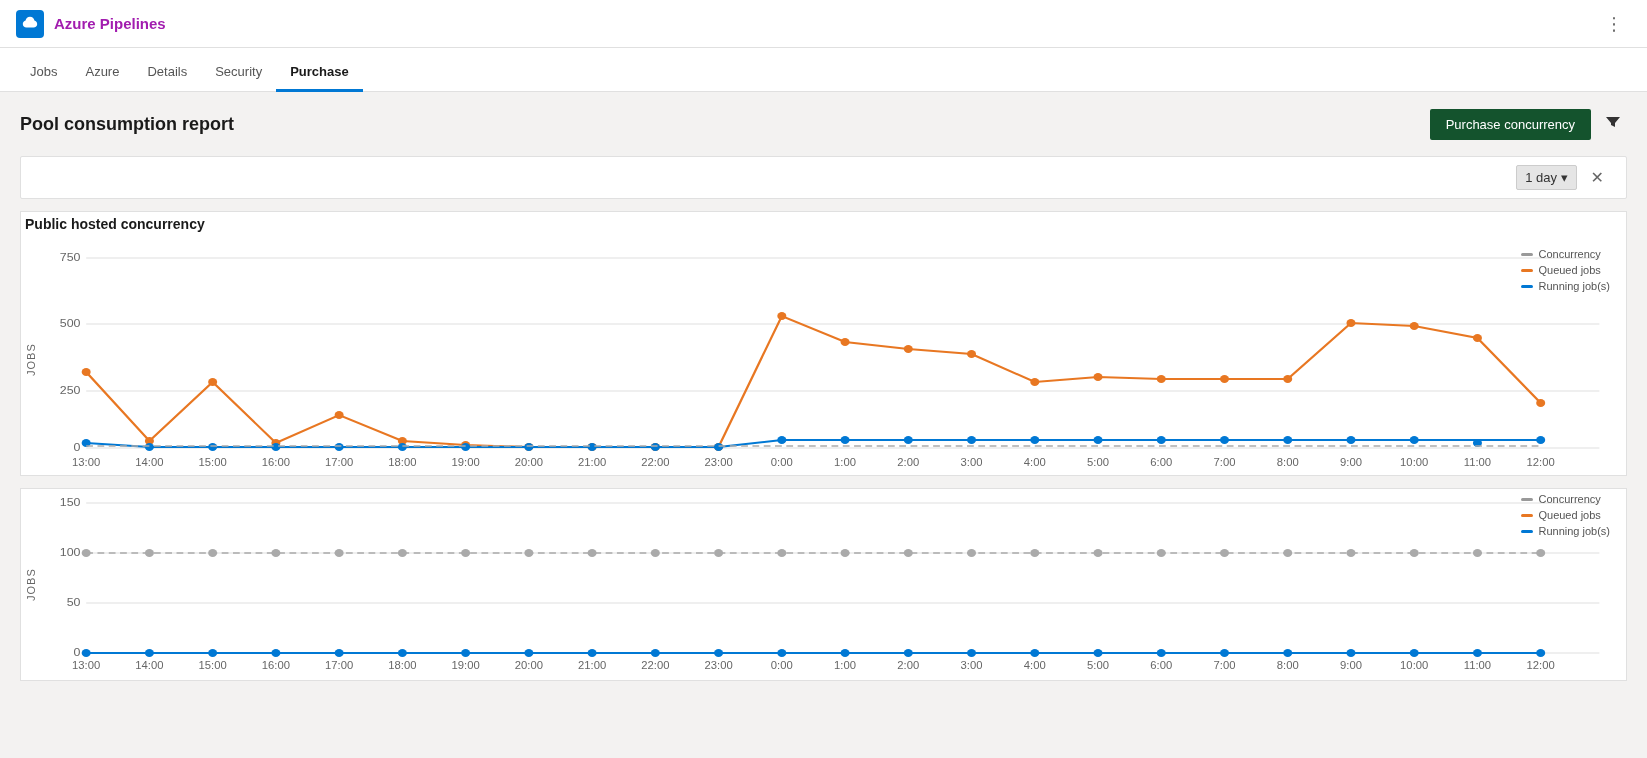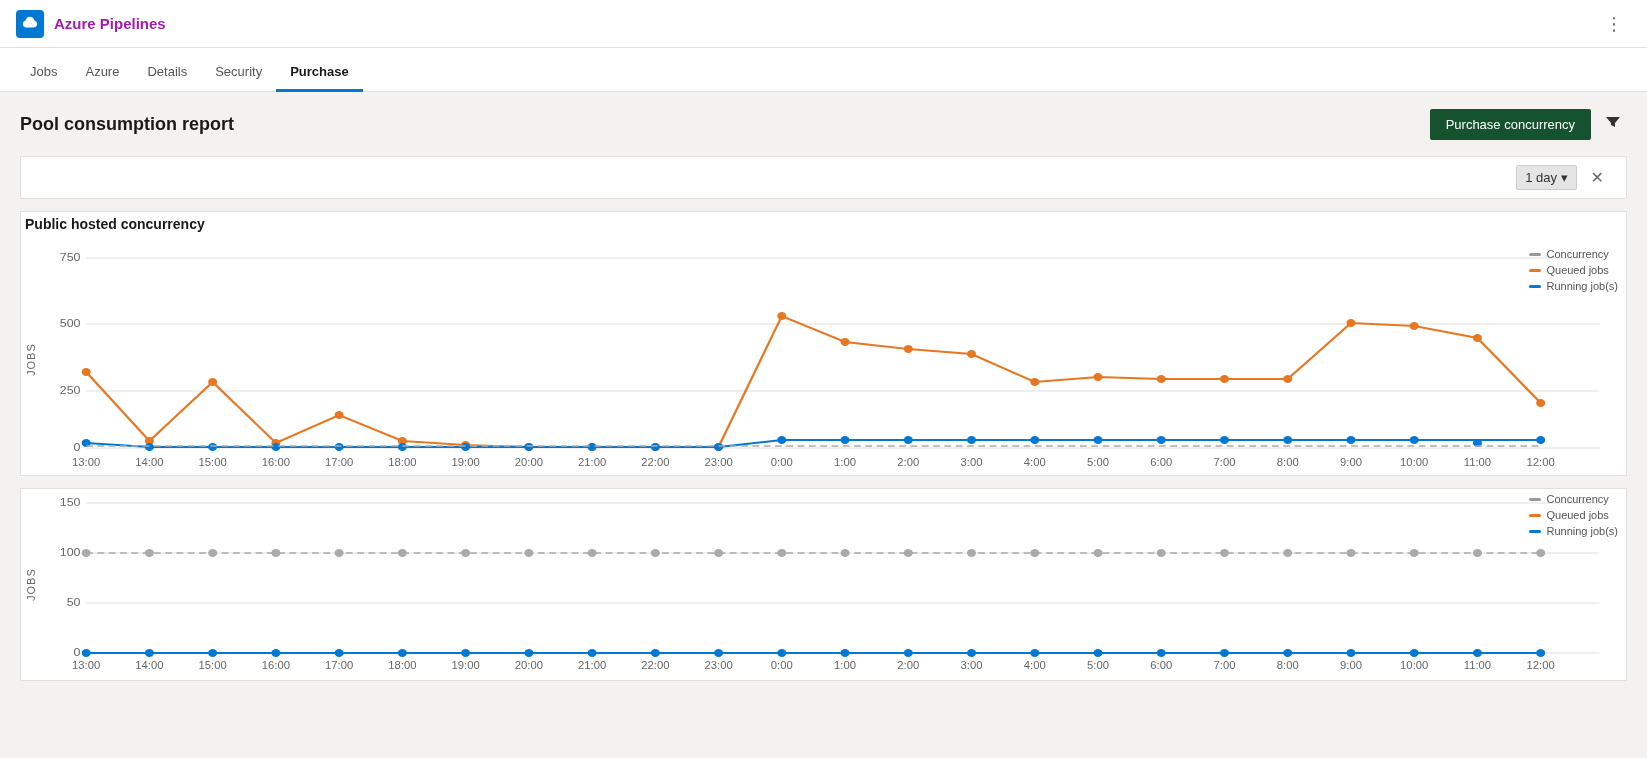--- a/index.html
+++ b/index.html
@@ -27,21 +27,21 @@
     .filter-dropdown { display: flex; align-items: center; gap: 4px; cursor: pointer; font-size: 13px; color: #333; border: 1px solid #ccc; padding: 4px 8px; border-radius: 2px; background: #e5e5e5; }
     .filter-close { background: none; border: none; cursor: pointer; font-size: 16px; color: #666; padding: 2px 6px; }
 
     .chart-section { background: #fff; border: 1px solid #e0e0e0; border-radius: 0; padding: 4px; margin-bottom: 12px; }
     .chart-title { font-size: 14px; font-weight: 600; margin-bottom: 16px; color: #1a1a1a; }
 
     .chart-container { position: relative; display: flex; }
     .chart-y-label { writing-mode: vertical-rl; transform: rotate(180deg); font-size: 11px; color: #666; text-align: center; margin-right: 4px; flex-shrink: 0; letter-spacing: 1px; text-transform: uppercase; }
     .chart-inner { flex: 1; position: relative; }
 
-    .legend { position: absolute; top: 0; right: 4px; font-size: 11px; color: #555; display: flex; flex-direction: column; gap: 4px; }
+    .legend { position: absolute; top: 0; right: 12px; font-size: 11px; color: #555; display: flex; flex-direction: column; gap: 4px; }
     .legend-item { display: flex; align-items: center; gap: 5px; }
     .legend-dot { width: 12px; height: 3px; border-radius: 2px; }
     .legend-dot-gray { background: #999; }
     .legend-dot-orange { background: #e87722; }
     .legend-dot-blue { background: #0078d4; }
 
     svg.chart-svg { width: 100%; overflow: visible; }
   </style>
 </head>
 <body>

